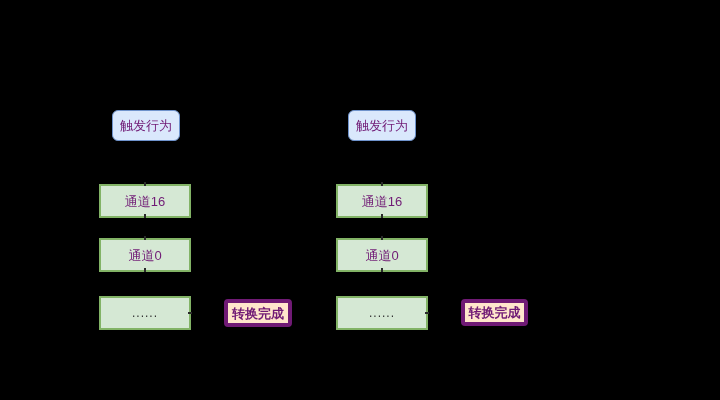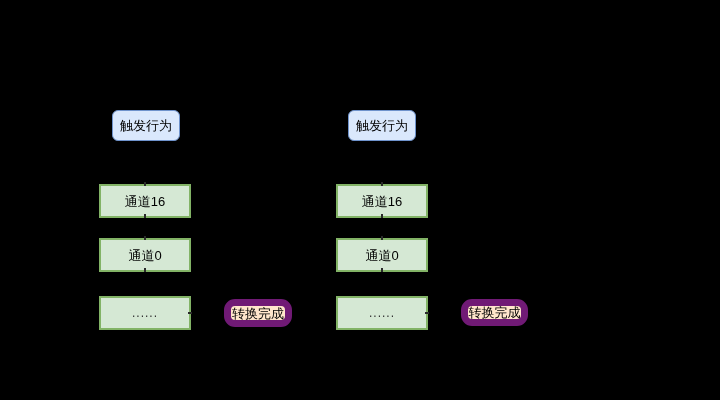--- a/index.html
+++ b/index.html
@@ -18,21 +18,21 @@
     position: absolute;
     left: 0; top: 0;
     width: 720px; height: 400px;
   }
   .box {
     position: absolute;
     box-sizing: border-box;
     display: flex;
     align-items: center;
     justify-content: center;
-    color: #000000;
+    color: #701a75;
     font-size: 13px;
     line-height: 1;
     white-space: nowrap;
   }
   .trigger {
     background: #dae8fc;
     border: 1.5px solid #6f93cc;
     border-radius: 6px;
   }
   .channel {
@@ -40,22 +40,23 @@
     border: 2px solid #82b366;
     text-align: center;
   }
   .channel.more {
     color: #2e2e2e;
     letter-spacing: 1px;
     font-size: 12px;
   }
   .done {
     background: #ffe6cc;
-    border: 7px solid #701a75;
-    border-radius: 11px;
+    border: 4px solid #701a75;
+    border-radius: 4px;
+    font-weight: bold;
   }
   .tick {
     position: absolute;
     width: 2px;
     height: 4px;
     background: #2a2a2a;
   }
   .tick.side {
     width: 4px;
     height: 2px;

